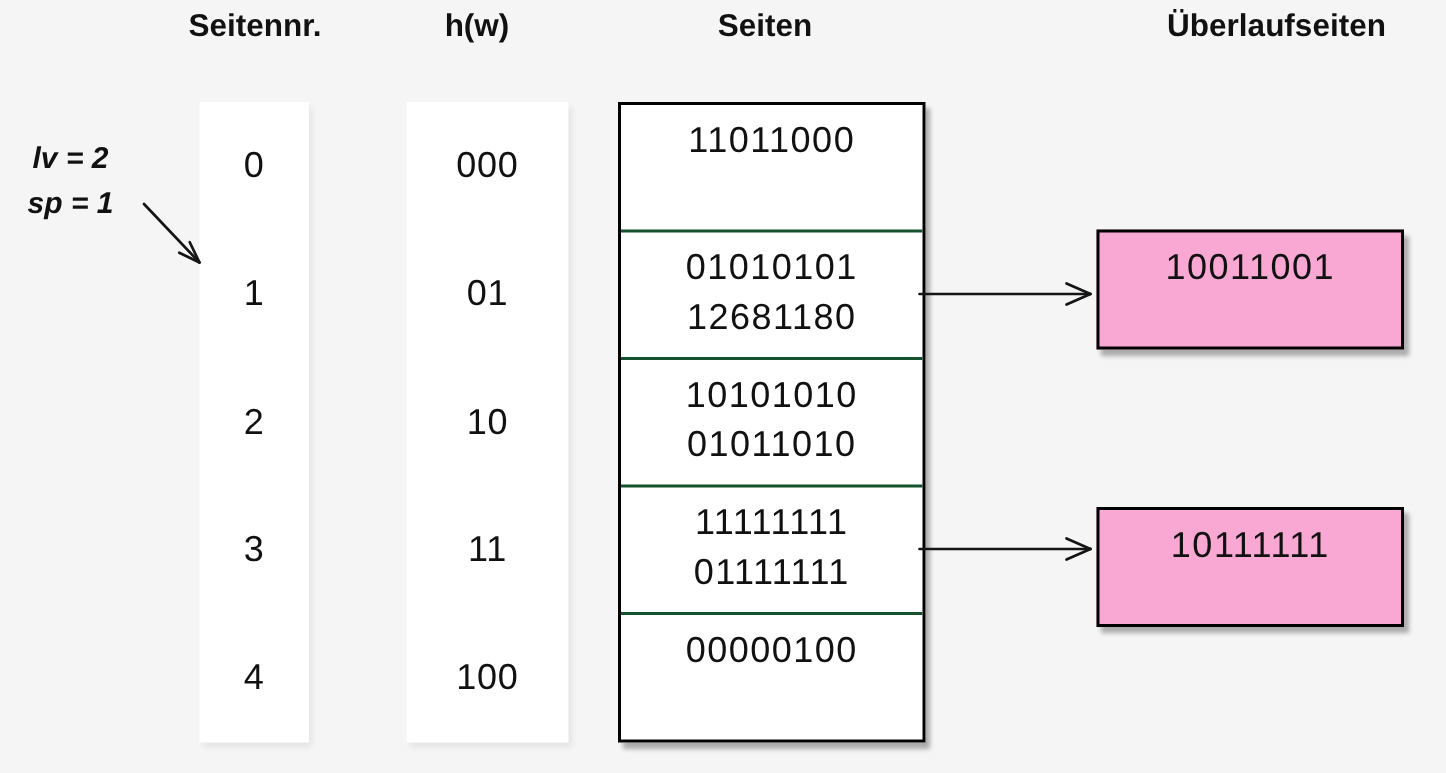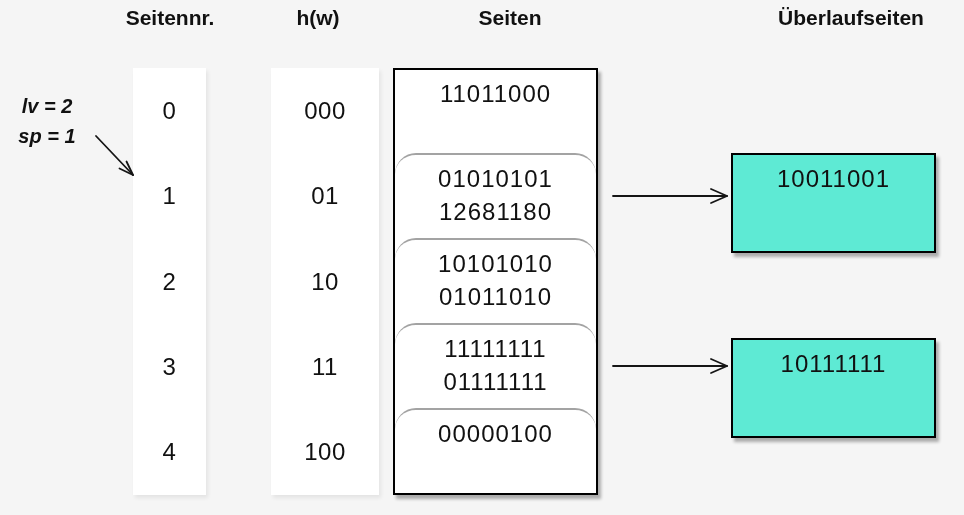--- a/index.html
+++ b/index.html
@@ -51,50 +51,50 @@
   .strip .cell {
     flex: 1 1 0;
     display: flex;
     align-items: center;
     justify-content: center;
     font-size: 24px;
     letter-spacing: 0.5px;
   }
   .bucket-table {
     position: absolute;
-    left: 393px;
+    left: 412px;
     top: 68px;
     width: 205px;
     height: 427px;
     background: #ffffff;
     border: 2px solid #000;
     box-sizing: border-box;
     box-shadow: 3px 4px 3px rgba(0,0,0,0.3);
     display: flex;
     flex-direction: column;
   }
   .bucket {
     flex: 1 1 0;
     box-sizing: border-box;
     padding-top: 7px;
     text-align: center;
   }
-  .bucket + .bucket { border-top: 2px solid #a3a3a3; border-radius: 21px; }
+  .bucket + .bucket { border-top: 2px solid #14532d; }
   .bin {
     font-size: 24px;
     line-height: 33px;
     letter-spacing: 1px;
     white-space: nowrap;
   }
   .overflow-box {
     position: absolute;
     left: 731px;
     width: 205px;
-    height: 100px;
-    background: #5eead4;
+    height: 80px;
+    background: #f9a8d4;
     border: 2px solid #000;
     box-sizing: border-box;
     box-shadow: 3px 4px 3px rgba(0,0,0,0.3);
     padding-top: 7px;
     text-align: center;
   }
   .ov1 { top: 153px; }
   .ov2 { top: 338px; }
   svg.overlay {
     position: absolute;

